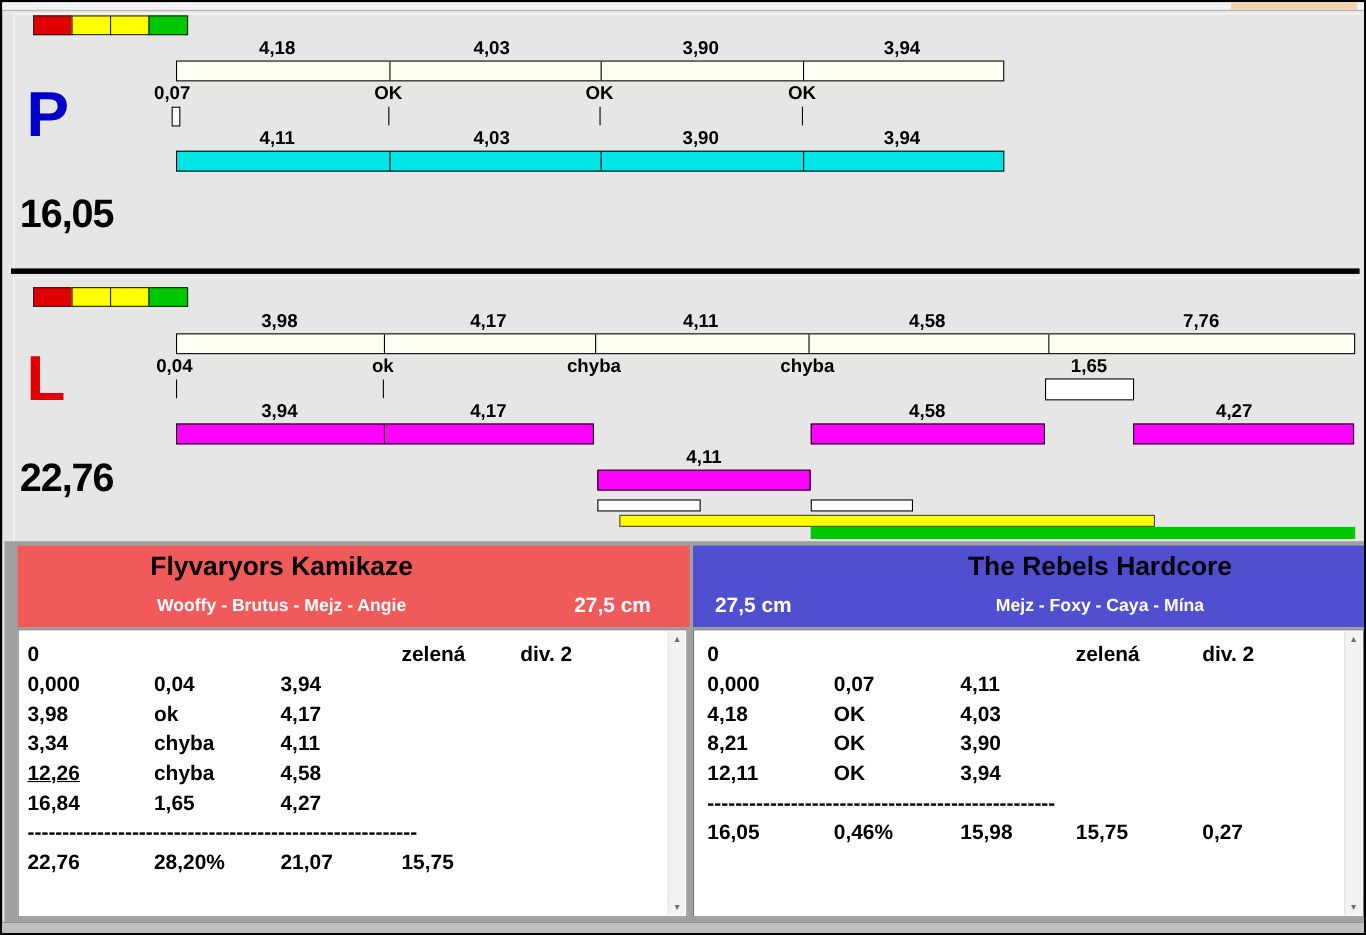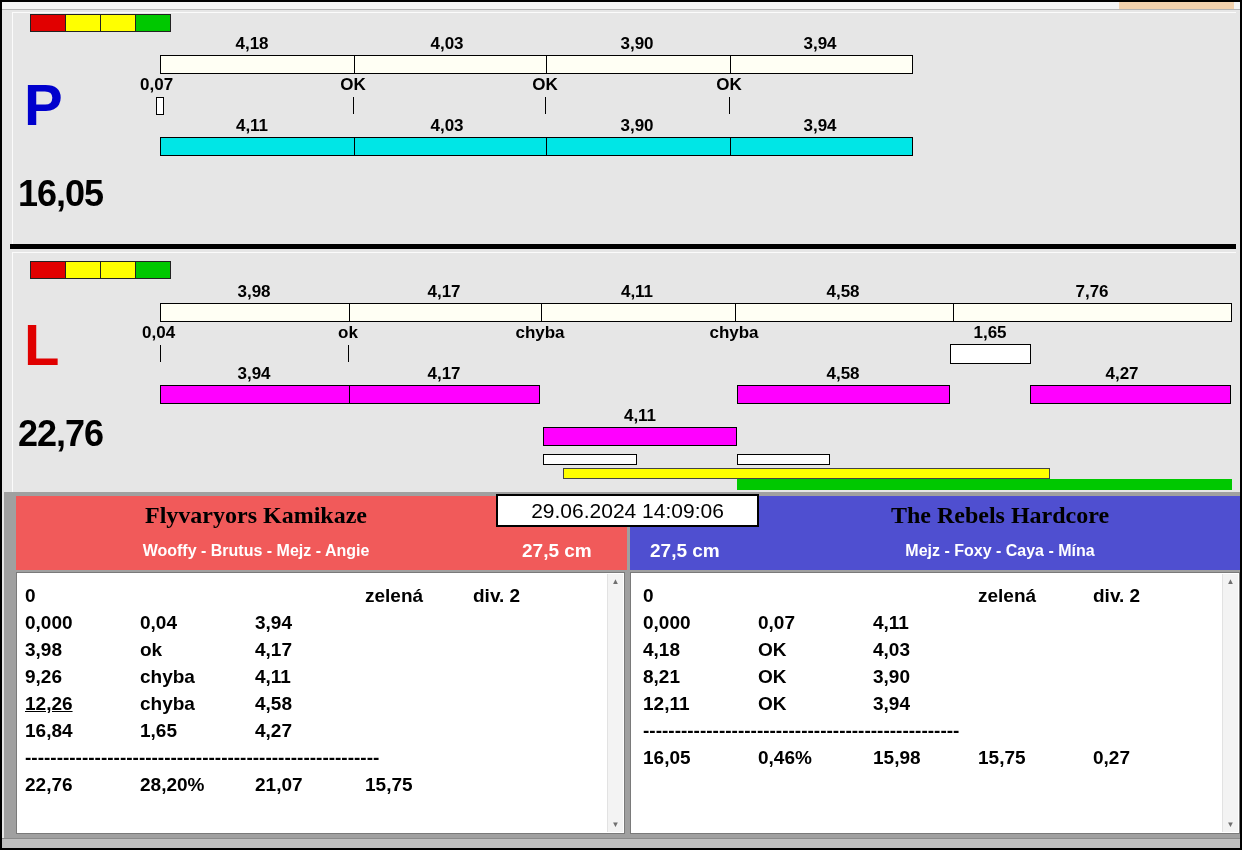--- a/index.html
+++ b/index.html
@@ -27,21 +27,21 @@
   .mini-box { position:absolute; background:#fff; border:1px solid #000; }
   .outline-box { position:absolute; background:#fdfdfd; border:1px solid #000; }
   .flat-bar { position:absolute; }
   .clabel { position:absolute; transform:translateX(-50%); font-size:17px; white-space:nowrap; }
   .clabel.left { transform:none; }
 
   #separator { position:absolute; left:8px; top:242px; width:1226px; height:5px; background:#000; }
 
   #bottom { position:absolute; left:2px; top:490px; width:1238px; height:346px; background:#a0a0a0; }
   .team-header { position:absolute; top:4px; height:74px; }
-  .team-title { position:absolute; top:6px; text-align:center; font-size:24px; color:#000; white-space:nowrap;font-family:Liberation Serif, serif; }
+  .team-title { position:absolute; top:6px; text-align:center; font-size:24px; color:#000; white-space:nowrap; }
   .team-sub { position:absolute; top:46px; text-align:center; font-size:16px; color:#fff; white-space:nowrap; }
   .height-label { position:absolute; top:44px; font-size:19px; color:#fff; white-space:nowrap; }
   #timestamp {
     position:absolute; left:492px; top:2px; width:263px; height:33px; z-index:5;
     background:#fff; border:2px solid #000; font-size:21px; font-weight:400;
     text-align:center; line-height:29px; white-space:nowrap;
   }
   .log-panel { position:absolute; top:80px; height:262px; background:#fff; border:1px solid #7a7a7a; }
   .log-body { position:absolute; inset:0; padding-top:9px; font-size:19px; line-height:27px; overflow:hidden; }
   .log-row { position:relative; height:27px; white-space:nowrap; }
@@ -161,41 +161,40 @@
       <div class="team-sub" style="left:0;width:480px;">Wooffy - Brutus - Mejz - Angie</div>
       <div class="height-label" style="left:506px;">27,5 cm</div>
     </div>
 
     <div class="team-header" style="left:626px;width:610px;background:var(--team_right);">
       <div class="team-title" style="left:130px;width:480px;">The Rebels Hardcore</div>
       <div class="team-sub" style="left:140px;width:460px;">Mejz - Foxy - Caya - Mína</div>
       <div class="height-label" style="left:20px;">27,5 cm</div>
     </div>
 
-    <div id="timestamp">29.06.2024 14:09:06</div>
 
     <div class="log-panel" style="left:12px;width:609px;">
       <div class="log-body" id="log-left-body">
           <div class="log-row">
             <span class="log-cell" style="left: 8px;">0</span>
             <span class="log-cell" style="left: 348px;">zelená</span>
             <span class="log-cell" style="left: 456px;">div. 2</span>
           </div>
           <div class="log-row">
             <span class="log-cell" style="left: 8px;">0,000</span>
             <span class="log-cell" style="left: 123px;">0,04</span>
             <span class="log-cell" style="left: 238px;">3,94</span>
           </div>
           <div class="log-row">
             <span class="log-cell" style="left: 8px;">3,98</span>
             <span class="log-cell" style="left: 123px;">ok</span>
             <span class="log-cell" style="left: 238px;">4,17</span>
           </div>
           <div class="log-row">
-            <span class="log-cell" style="left: 8px;">9,26</span>
+            <span class="log-cell" style="left: 8px;">3,34</span>
             <span class="log-cell" style="left: 123px;">chyba</span>
             <span class="log-cell" style="left: 238px;">4,11</span>
           </div>
           <div class="log-row">
             <span class="log-cell" style="left: 8px; text-decoration: underline;">12,26</span>
             <span class="log-cell" style="left: 123px;">chyba</span>
             <span class="log-cell" style="left: 238px;">4,58</span>
           </div>
           <div class="log-row">
             <span class="log-cell" style="left: 8px;">16,84</span>

